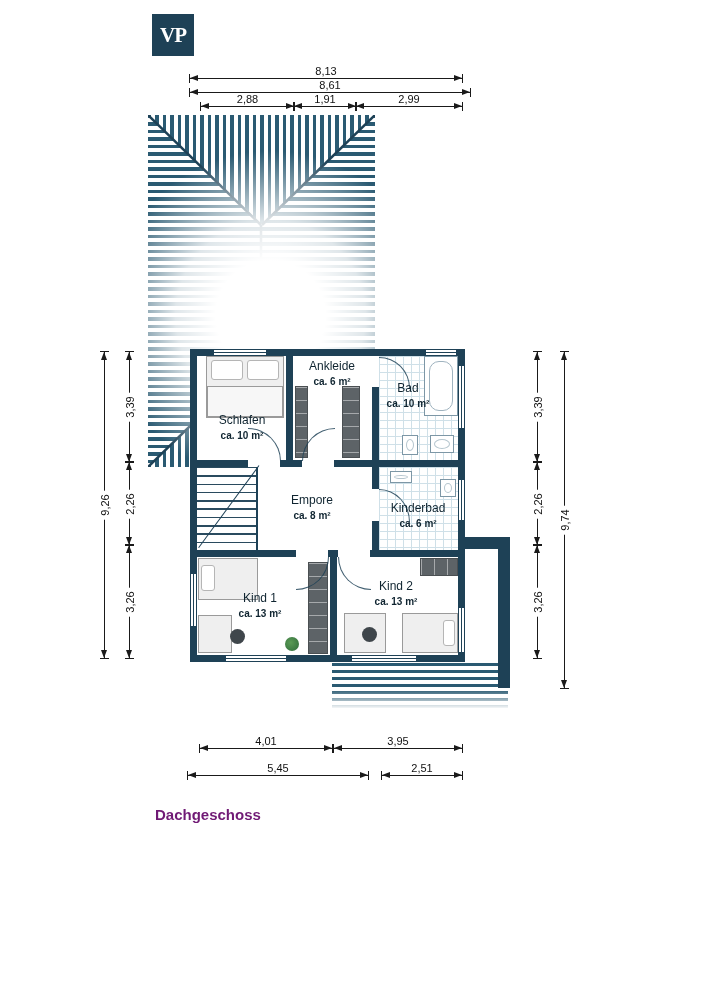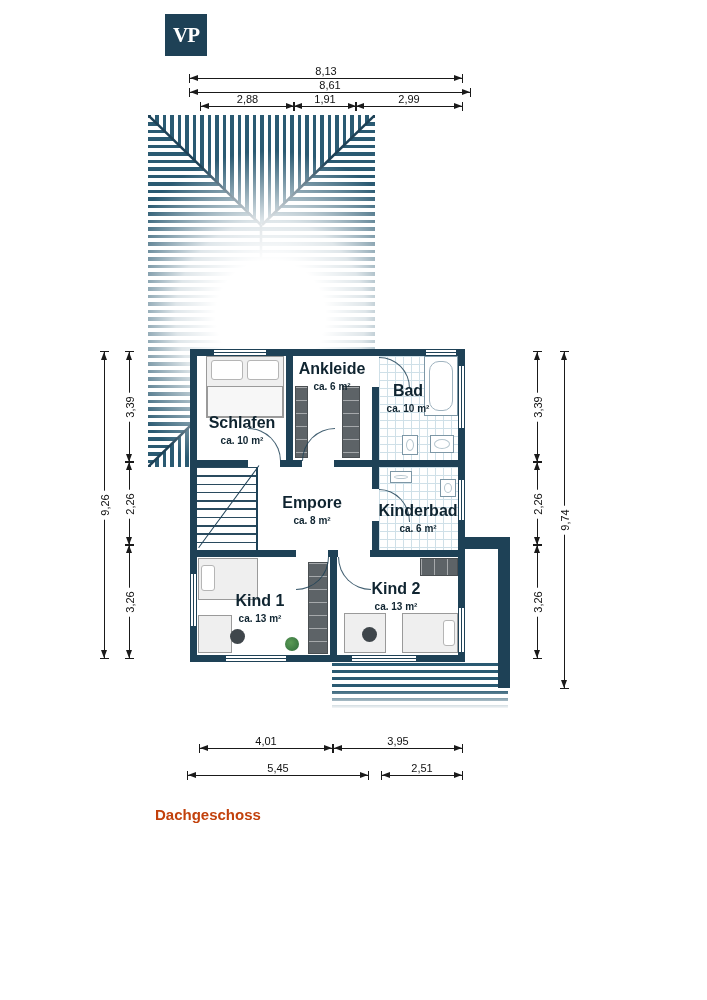--- a/index.html
+++ b/index.html
@@ -75,37 +75,37 @@
   .plant { position:absolute; border-radius:50%; background:radial-gradient(circle at 40% 40%, #5a9a55, #2e6b3a); }
   .tub { position:absolute; background:#fff; border:1.5px solid #7d97a6; box-sizing:border-box; }
   .tub::after { content:""; position:absolute; inset:4px; border:1px solid #9fb3bf; border-radius:10px; }
   .fixture { position:absolute; background:#fff; border:1px solid #7d97a6; box-sizing:border-box; }
   .fixture::after { content:""; position:absolute; inset:3px; border:1px solid #b6c6cf; border-radius:50%; }
   .stairs { position:absolute; border-right:2px solid #1e4156; box-sizing:border-box;
      background-image:repeating-linear-gradient(180deg, rgba(30,65,86,.95) 0 1.5px, transparent 1.5px 8.3px); }
   .stair-diag { position:absolute; left:2px; bottom:2px; width:102px; height:0;
      border-top:1.5px solid #1e4156; transform-origin:left bottom; transform:rotate(-53.7deg); }
   .room-label { position:absolute; text-align:center; color:#0f2430; z-index:5; line-height:1.3; }
-  .room-label .rname { font-weight:bold; font-size:16px; }
+  .room-label .rname { font-weight:normal; font-size:12px; }
   .room-label .rarea { font-size:10px; font-weight:bold; }
 
   
   .balcony { position:absolute; left:332px; top:663px; width:176px; height:48px; z-index:1;
      background:linear-gradient(180deg, rgba(255,255,255,0) 55%, #fff 96%),
                 repeating-linear-gradient(180deg,#2a5a72 0 3px,#fff 3px 7px); }
   .outer-bar { position:absolute; background:#1e4156; z-index:2; }
 
-  .floor-title { position:absolute; left:155px; top:806px; font-size:15px; font-weight:bold; color:#c2410c; }
+  .floor-title { position:absolute; left:155px; top:806px; font-size:15px; font-weight:bold; color:#701a75; }
 </style>
 </head>
 <body>
 
 <div class="canvas">
 
-  <div class="logo" style="left:165px; top:14px;">
+  <div class="logo" style="left:152px; top:14px;">
     <div class="vp-box">
       <span>VP</span>
     </div>
   </div>
 
   <div class="dim-h" style="left:190px; top:78px; width:272px;">
     <i class="tick tick-l"></i>
       <i class="tick tick-r"></i>
       <i class="ah ah-l"></i>
       <i class="ah ah-r"></i>

